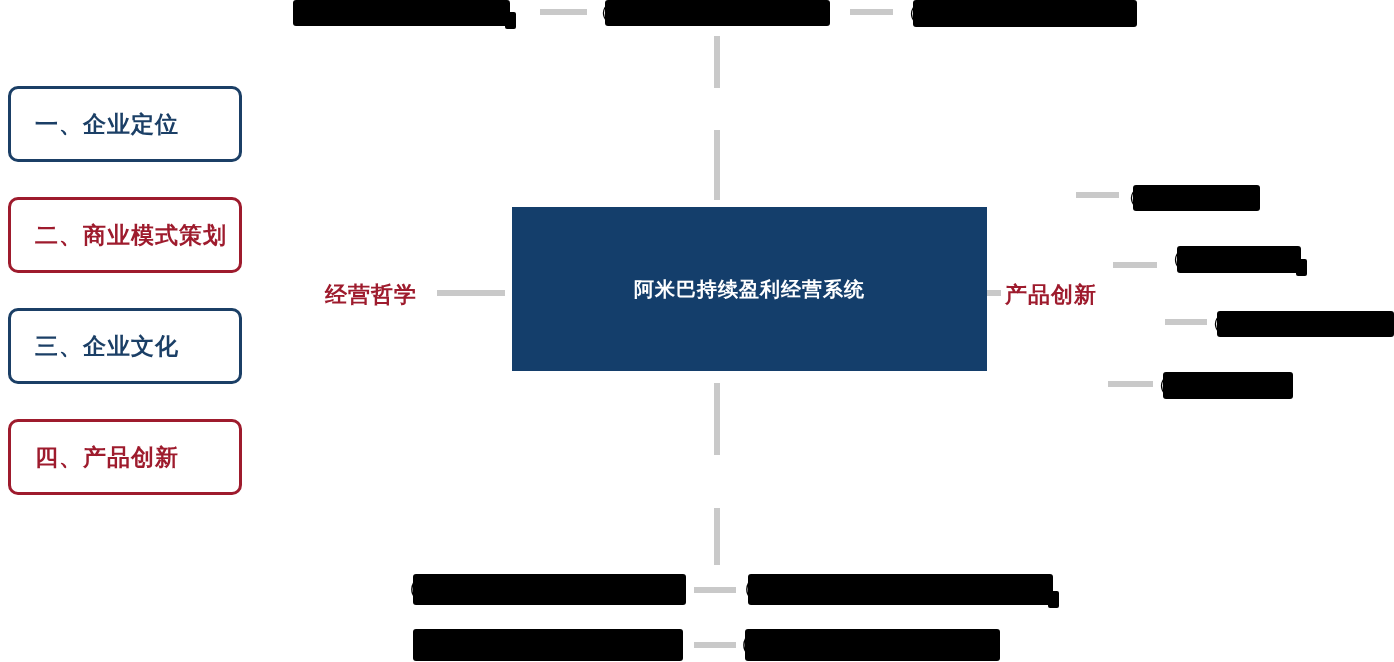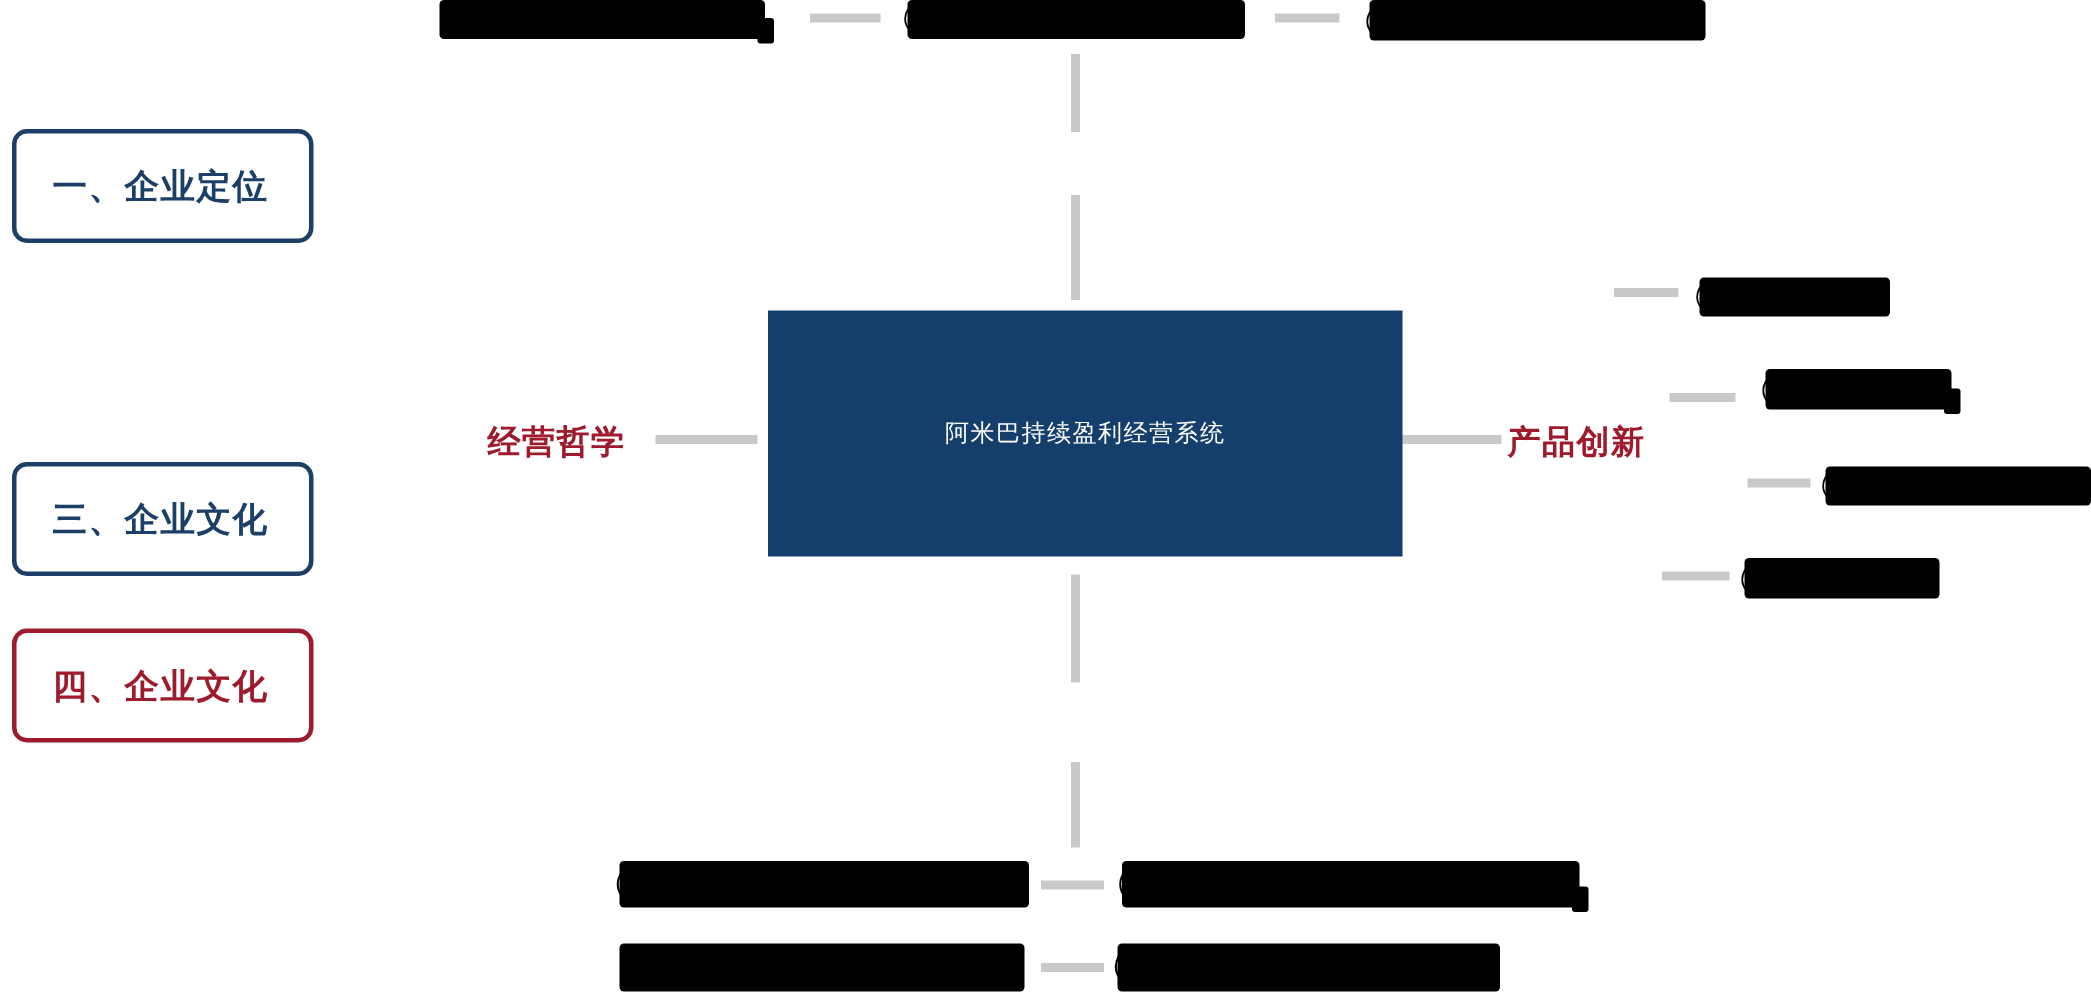--- a/index.html
+++ b/index.html
@@ -6,39 +6,39 @@
   #stage{
     position:relative;
     width:1394px;height:662px;
     background:#fff;
     overflow:hidden;
     font-family:"Liberation Sans","DejaVu Sans",sans-serif;
   }
   
   .legend-box{
     position:absolute;
-    left:8px;width:201px;height:76px;
+    left:8px;width:234px;height:76px;
     box-sizing:border-box;
     border:3px solid;
     border-radius:10px;
     display:flex;align-items:center;
     padding-left:24px;
     font-size:23px;font-weight:bold;
     background:#fff;
     letter-spacing:1px;
   }
   .legend-navy{border-color:var(--navy-line);color:var(--navy-line);}
   .legend-red{border-color:var(--red);color:var(--red);}
   
   .center-node{
     position:absolute;
-    left:512px;top:207px;width:423px;height:164px;
+    left:512px;top:207px;width:475px;height:164px;
     background:var(--navy-fill);
     display:flex;align-items:center;justify-content:center;
-    color:#ffffff;font-size:16px;font-weight:normal;
+    color:#ffffff;font-size:20px;font-weight:bold;
     letter-spacing:1px;
   }
   
   .branch-label{
     position:absolute;
     color:var(--red);
     font-size:22px;font-weight:bold;
     white-space:nowrap;
     letter-spacing:1px;
   }
@@ -70,25 +70,28 @@
   }
 </style>
 </head>
 <body>
 
 <div id="stage">
 
   <div class="legend-box legend-navy" style="top:86px">
     <span>一、企业定位</span>
   </div>
+  <div class="legend-box legend-red" style="top:197px">
+    <span>二、商业模式策划</span>
+  </div>
   <div class="legend-box legend-navy" style="top:308px">
     <span>三、企业文化</span>
   </div>
   <div class="legend-box legend-red" style="top:419px">
-    <span>四、企业文化</span>
+    <span>四、产品创新</span>
   </div>
 
   <div>
       <div class="connector" style="left: 540px; top: 9px; width: 47px; height: 6px;"></div>
       <div class="connector" style="left: 850px; top: 9px; width: 43px; height: 6px;"></div>
       <div class="connector" style="left: 714px; top: 36px; width: 6px; height: 52px;"></div>
       <div class="connector" style="left: 714px; top: 130px; width: 6px; height: 70px;"></div>
       <div class="connector" style="left: 437px; top: 290px; width: 68px; height: 6px;"></div>
       <div class="connector" style="left: 933px; top: 290px; width: 68px; height: 6px;"></div>
       <div class="connector" style="left: 714px; top: 383px; width: 6px; height: 72px;"></div>

